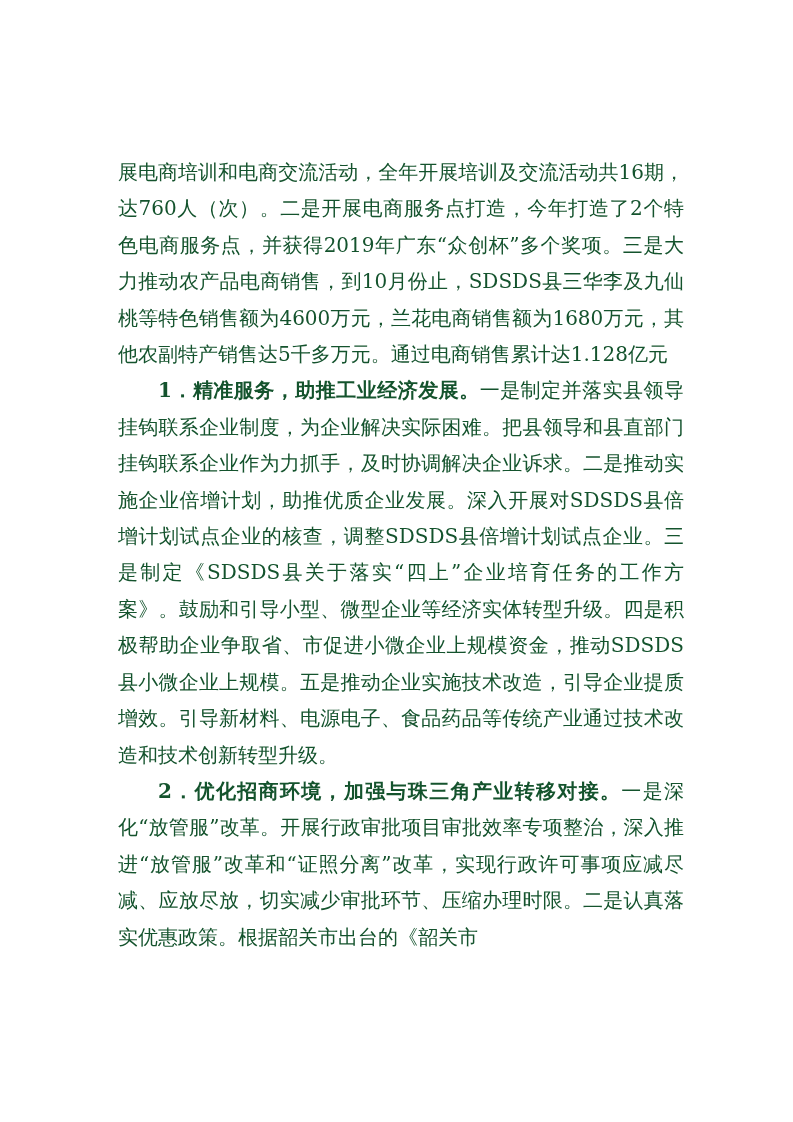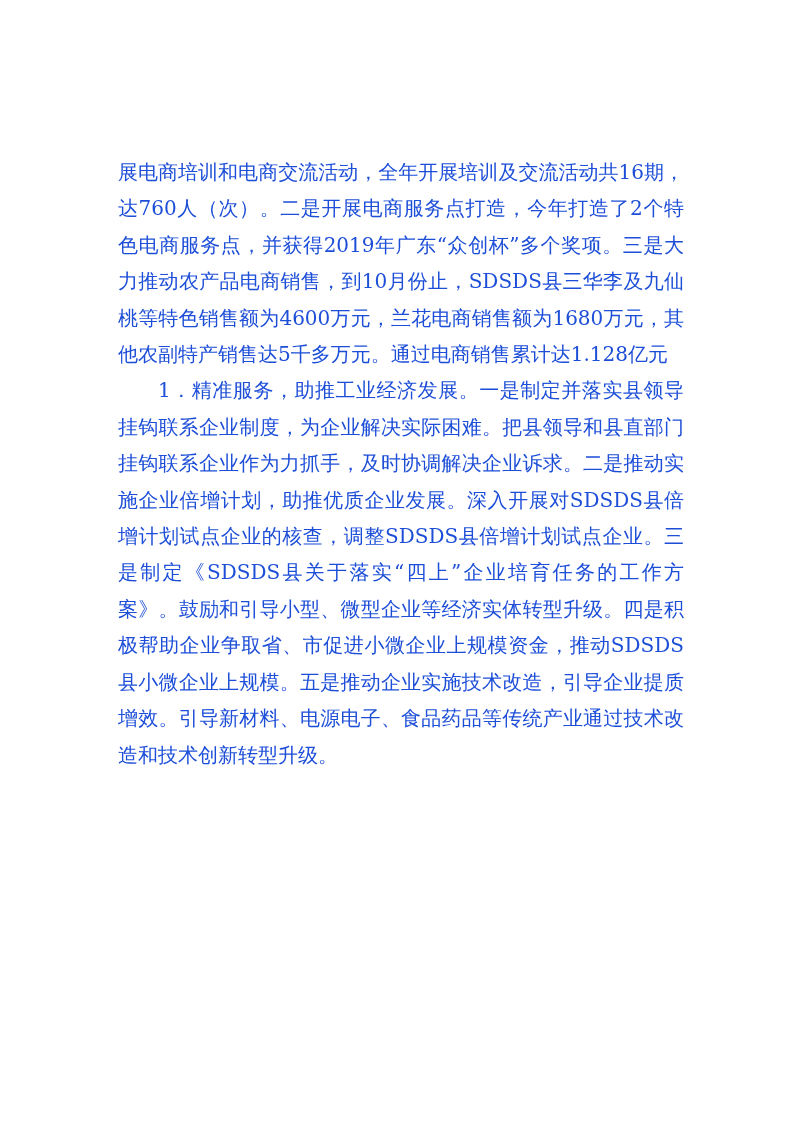--- a/index.html
+++ b/index.html
@@ -4,29 +4,30 @@
 <style>
   html, body { margin: 0; padding: 0; background: #ffffff; }
   body { width: 793px; height: 1122px; position: relative; overflow: hidden; }
   .page {
     position: absolute;
     left: 118px;
     top: 154px;
     width: 566px;
     font-family: "DejaVu Serif", "Liberation Serif", serif;
     font-size: 20px;
-    color: #1d4ed8;
+    color: #14532d;
     line-height: 36.4px;
     text-align: justify;
     text-justify: inter-character;
   }
   .page p { margin: 0; }
   .indent { text-indent: 40px; }
-  .bold { font-weight: normal; }
+  .bold { font-weight: bold; }
   .heading { padding-left: 40px; }
 </style>
 </head>
 <body>
 
 <div class="page">
   <p>展电商培训和电商交流活动，全年开展培训及交流活动共16期，达760人（次）。二是开展电商服务点打造，今年打造了2个特色电商服务点，并获得2019年广东“众创杯”多个奖项。三是大力推动农产品电商销售，到10月份止，SDSDS县三华李及九仙桃等特色销售额为4600万元，兰花电商销售额为1680万元，其他农副特产销售达5千多万元。通过电商销售累计达1.128亿元</p>
   <p class="indent"><span class="bold">1．精准服务，助推工业经济发展。</span><span>一是制定并落实县领导挂钩联系企业制度，为企业解决实际困难。把县领导和县直部门挂钩联系企业作为力抓手，及时协调解决企业诉求。二是推动实施企业倍增计划，助推优质企业发展。深入开展对SDSDS县倍增计划试点企业的核查，调整SDSDS县倍增计划试点企业。三是制定《SDSDS县关于落实“四上”企业培育任务的工作方案》。鼓励和引导小型、微型企业等经济实体转型升级。四是积极帮助企业争取省、市促进小微企业上规模资金，推动SDSDS县小微企业上规模。五是推动企业实施技术改造，引导企业提质增效。引导新材料、电源电子、食品药品等传统产业通过技术改造和技术创新转型升级。</span></p>
+  <p class="indent"><span class="bold">2．优化招商环境，加强与珠三角产业转移对接。</span><span>一是深化“放管服”改革。开展行政审批项目审批效率专项整治，深入推进“放管服”改革和“证照分离”改革，实现行政许可事项应减尽减、应放尽放，切实减少审批环节、压缩办理时限。二是认真落实优惠政策。根据韶关市出台的《韶关市</span></p>
 </div>
 
 </body></html>

